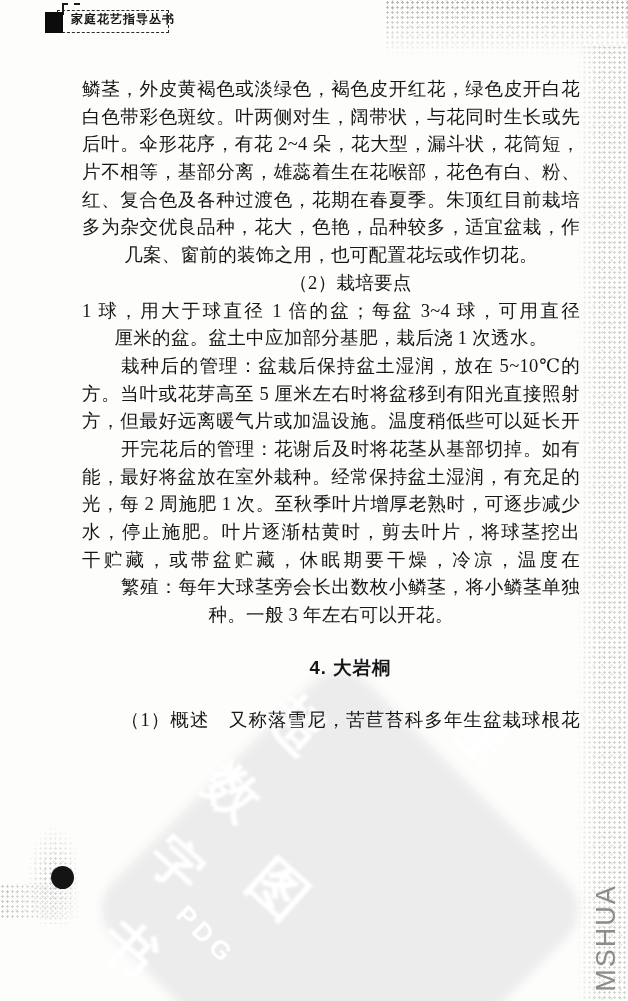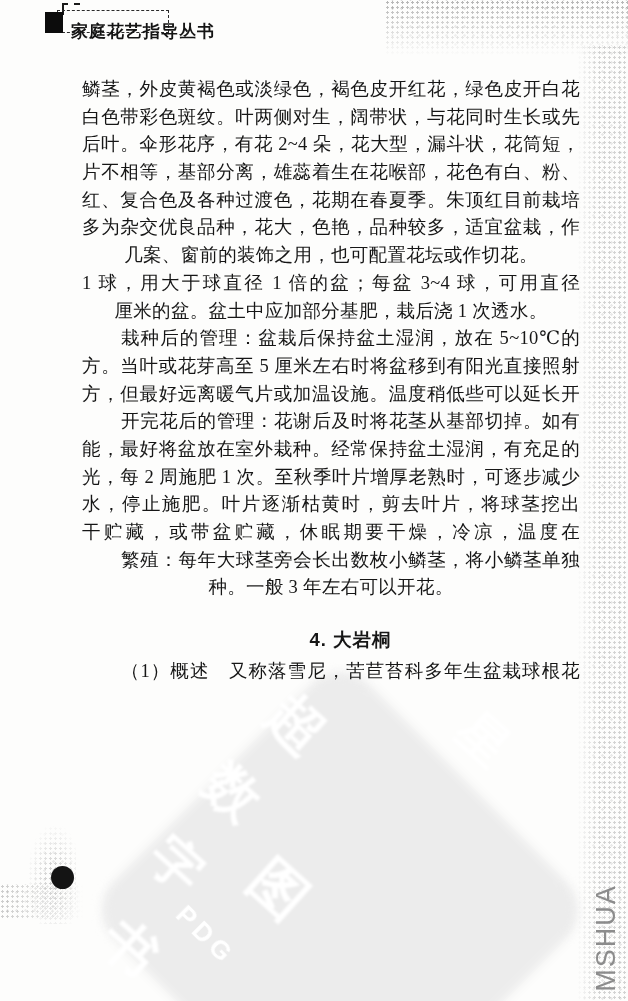--- a/index.html
+++ b/index.html
@@ -80,43 +80,43 @@
   }
   .header-box{
     position:absolute;left:57px;top:10px;width:110px;height:21px;
     border:1.5px dashed #2a2a2a;
   }
   .header-square{
     position:absolute;left:45px;top:12px;width:18px;height:21px;
     background:#0c0c0c;
   }
   .header-title{
-    position:absolute;left:71px;top:20px;width:94px;
-    font-size:17px;font-weight:bold;letter-spacing:1px;color:#141414;
+    position:absolute;left:71px;top:11px;width:94px;
+    font-size:12px;font-weight:bold;letter-spacing:1px;color:#141414;
     white-space:nowrap;
   }
 
   
   .text-block{
     position:absolute;left:82px;top:76px;width:498px;z-index:1;
     color:#161616;font-size:18.5px;
   }
   .line{
     height:27.7px;line-height:27.7px;overflow:hidden;
     text-align:center;letter-spacing:.3px;
   }
   .line.fill{text-align:justify;text-align-last:justify;}
   .line.indent{padding-left:39px;}
   .line.bold{
     font-weight:bold;
     font-family:"Liberation Sans","DejaVu Sans",sans-serif;
     letter-spacing:1px;
   }
   .line.gap-sm{margin-top:24px;}
-  .line.gap-md{margin-top:4px;}
+  .line.gap-md{margin-top:26px;}
 
   
   .mshua{
     position:absolute;left:550px;top:923px;width:112px;height:30px;
     transform:rotate(-90deg);transform-origin:center;
     color:#8c8c8c;font-size:27px;letter-spacing:2px;
     font-family:"Liberation Sans","DejaVu Sans",sans-serif;
     z-index:2;text-align:center;
   }
 </style>
@@ -152,20 +152,21 @@
   </div>
 
   <div class="text-block" id="text-block">
       <div class="line fill">鳞茎，外皮黄褐色或淡绿色，褐色皮开红花，绿色皮开白花或</div>
       <div class="line fill">白色带彩色斑纹。叶两侧对生，阔带状，与花同时生长或先花</div>
       <div class="line fill">后叶。伞形花序，有花 2~4 朵，花大型，漏斗状，花筒短，花被</div>
       <div class="line fill">片不相等，基部分离，雄蕊着生在花喉部，花色有白、粉、紫、</div>
       <div class="line fill">红、复合色及各种过渡色，花期在春夏季。朱顶红目前栽培的</div>
       <div class="line fill">多为杂交优良品种，花大，色艳，品种较多，适宜盆栽，作室内</div>
       <div class="line">几案、窗前的装饰之用，也可配置花坛或作切花。</div>
+      <div class="line indent">（2）栽培要点</div>
       <div class="line fill">1 球，用大于球直径 1 倍的盆；每盆 3~4 球，可用直径 25~30</div>
       <div class="line">厘米的盆。盆土中应加部分基肥，栽后浇 1 次透水。</div>
       <div class="line fill indent">栽种后的管理：盆栽后保持盆土湿润，放在 5~10℃的地</div>
       <div class="line fill">方。当叶或花芽高至 5 厘米左右时将盆移到有阳光直接照射</div>
       <div class="line fill">方，但最好远离暖气片或加温设施。温度稍低些可以延长开花</div>
       <div class="line fill indent">开完花后的管理：花谢后及时将花茎从基部切掉。如有可</div>
       <div class="line fill">能，最好将盆放在室外栽种。经常保持盆土湿润，有充足的阳</div>
       <div class="line fill">光，每 2 周施肥 1 次。至秋季叶片增厚老熟时，可逐步减少浇</div>
       <div class="line fill">水，停止施肥。叶片逐渐枯黄时，剪去叶片，将球茎挖出来，晾</div>
       <div class="line fill">干贮藏，或带盆贮藏，休眠期要干燥，冷凉，温度在 5~10℃。</div>

